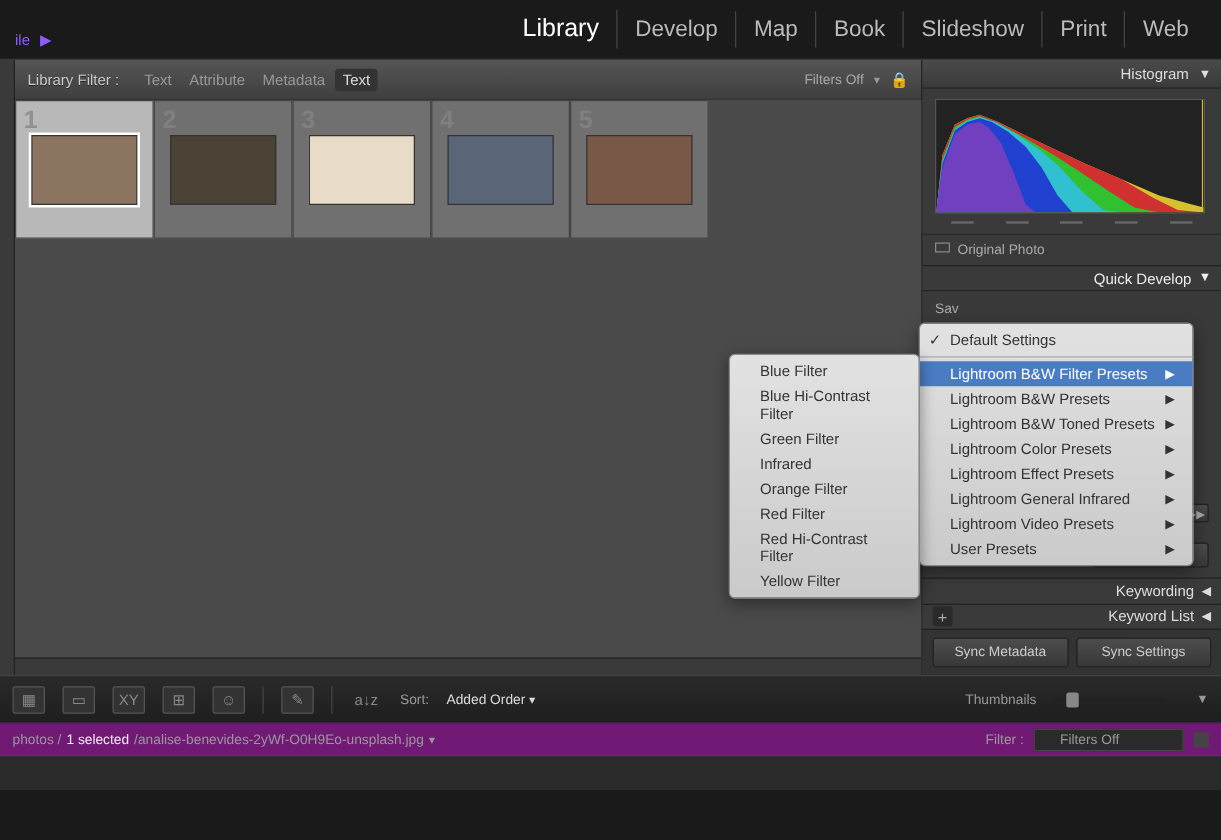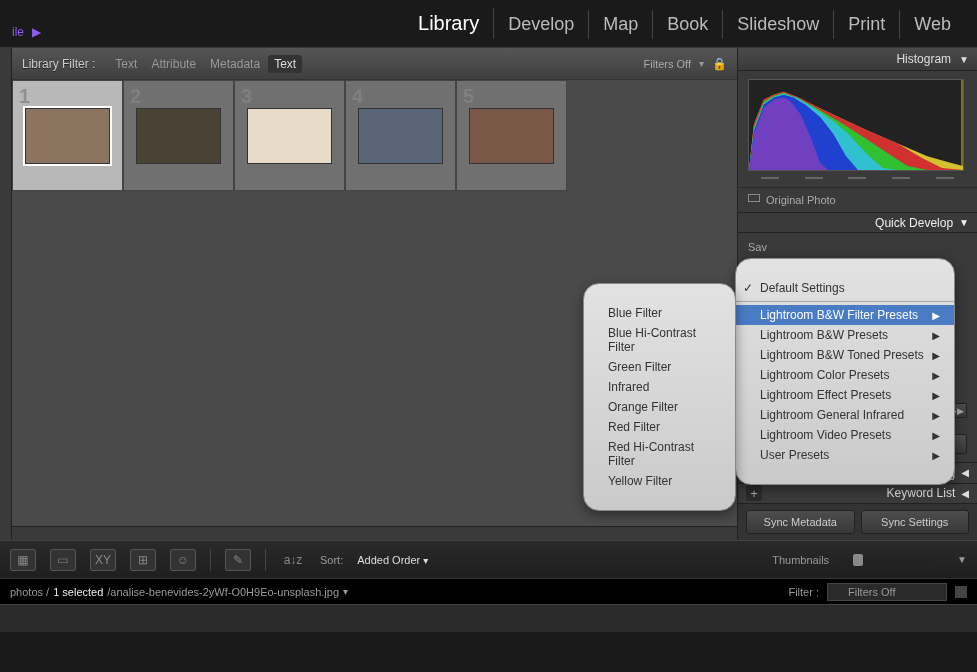--- a/index.html
+++ b/index.html
@@ -51,28 +51,28 @@
 .sync-row{display:flex;gap:6px;padding:6px 8px;background:#333;border-top:1px solid #222}
 .sync-btn{flex:1;padding:5px 0;background:linear-gradient(#4d4d4d,#383838);border:1px solid #222;border-radius:3px;color:#ccc;font-size:11px;text-align:center;cursor:pointer}
 .toolbar{height:38px;background:linear-gradient(#2a2a2a,#1e1e1e);display:flex;align-items:center;padding:0 10px;gap:14px;border-top:1px solid #444}
 .tb-icon{width:26px;height:22px;background:#333;border:1px solid #555;border-radius:2px;cursor:pointer;display:flex;align-items:center;justify-content:center;color:#888;font-size:12px}
 .tb-sep{width:1px;height:22px;background:#444}
 .sort-label{color:#999;font-size:11px}
 .sort-val{color:#ddd;font-size:11px}
 .thumbs-label{color:#999;font-size:11px;margin-left:auto}
 .slider{width:90px;height:4px;background:#222;position:relative;border-radius:2px}
 .slider-handle{position:absolute;left:10px;top:-4px;width:10px;height:12px;background:#888;border-radius:2px}
-.status-bar{height:26px;background:#000000;display:flex;align-items:center;padding:0 10px;justify-content:space-between;font-size:11px;border-top:1px solid #333}
+.status-bar{height:26px;background:#701a75;display:flex;align-items:center;padding:0 10px;justify-content:space-between;font-size:11px;border-top:1px solid #333}
 .status-left{display:flex;gap:4px}
 .status-sel{color:#eee}
 .status-right{display:flex;align-items:center;gap:8px}
 .filter-dd{padding:2px 20px;background:#2a2a2a;border:1px solid #444;color:#999;font-size:11px;min-width:120px}
 .bottom-strip{height:28px;background:#2a2a2a;border-top:1px solid #444}
 
-.preset-menu{position:absolute;background:linear-gradient(#e2e2e2,#cacaca);border:1px solid #888;border-radius:16px;box-shadow:0 4px 12px rgba(0,0,0,.4);font-size:12px;color:#333;padding:19px 0;z-index:100}
+.preset-menu{position:absolute;background:linear-gradient(#e2e2e2,#cacaca);border:1px solid #888;border-radius:5px;box-shadow:0 4px 12px rgba(0,0,0,.4);font-size:12px;color:#333;padding:3px 0;z-index:100}
 .preset-menu.primary{left:735px;top:258px;width:220px}
 .preset-menu.sub{left:583px;top:283px;width:153px}
 .menu-item{padding:3px 14px 3px 24px;position:relative;cursor:pointer;display:flex;align-items:center;justify-content:space-between}
 .menu-item.checked::before{content:"✓";position:absolute;left:7px}
 .menu-item.highlighted{background:#4a7cc4;color:#fff}
 .menu-item .arrow{font-size:10px}
 .menu-sep{height:1px;background:#aaa;margin:3px 0}
 .triangle-down{font-size:10px}
 </style>
 </head>

